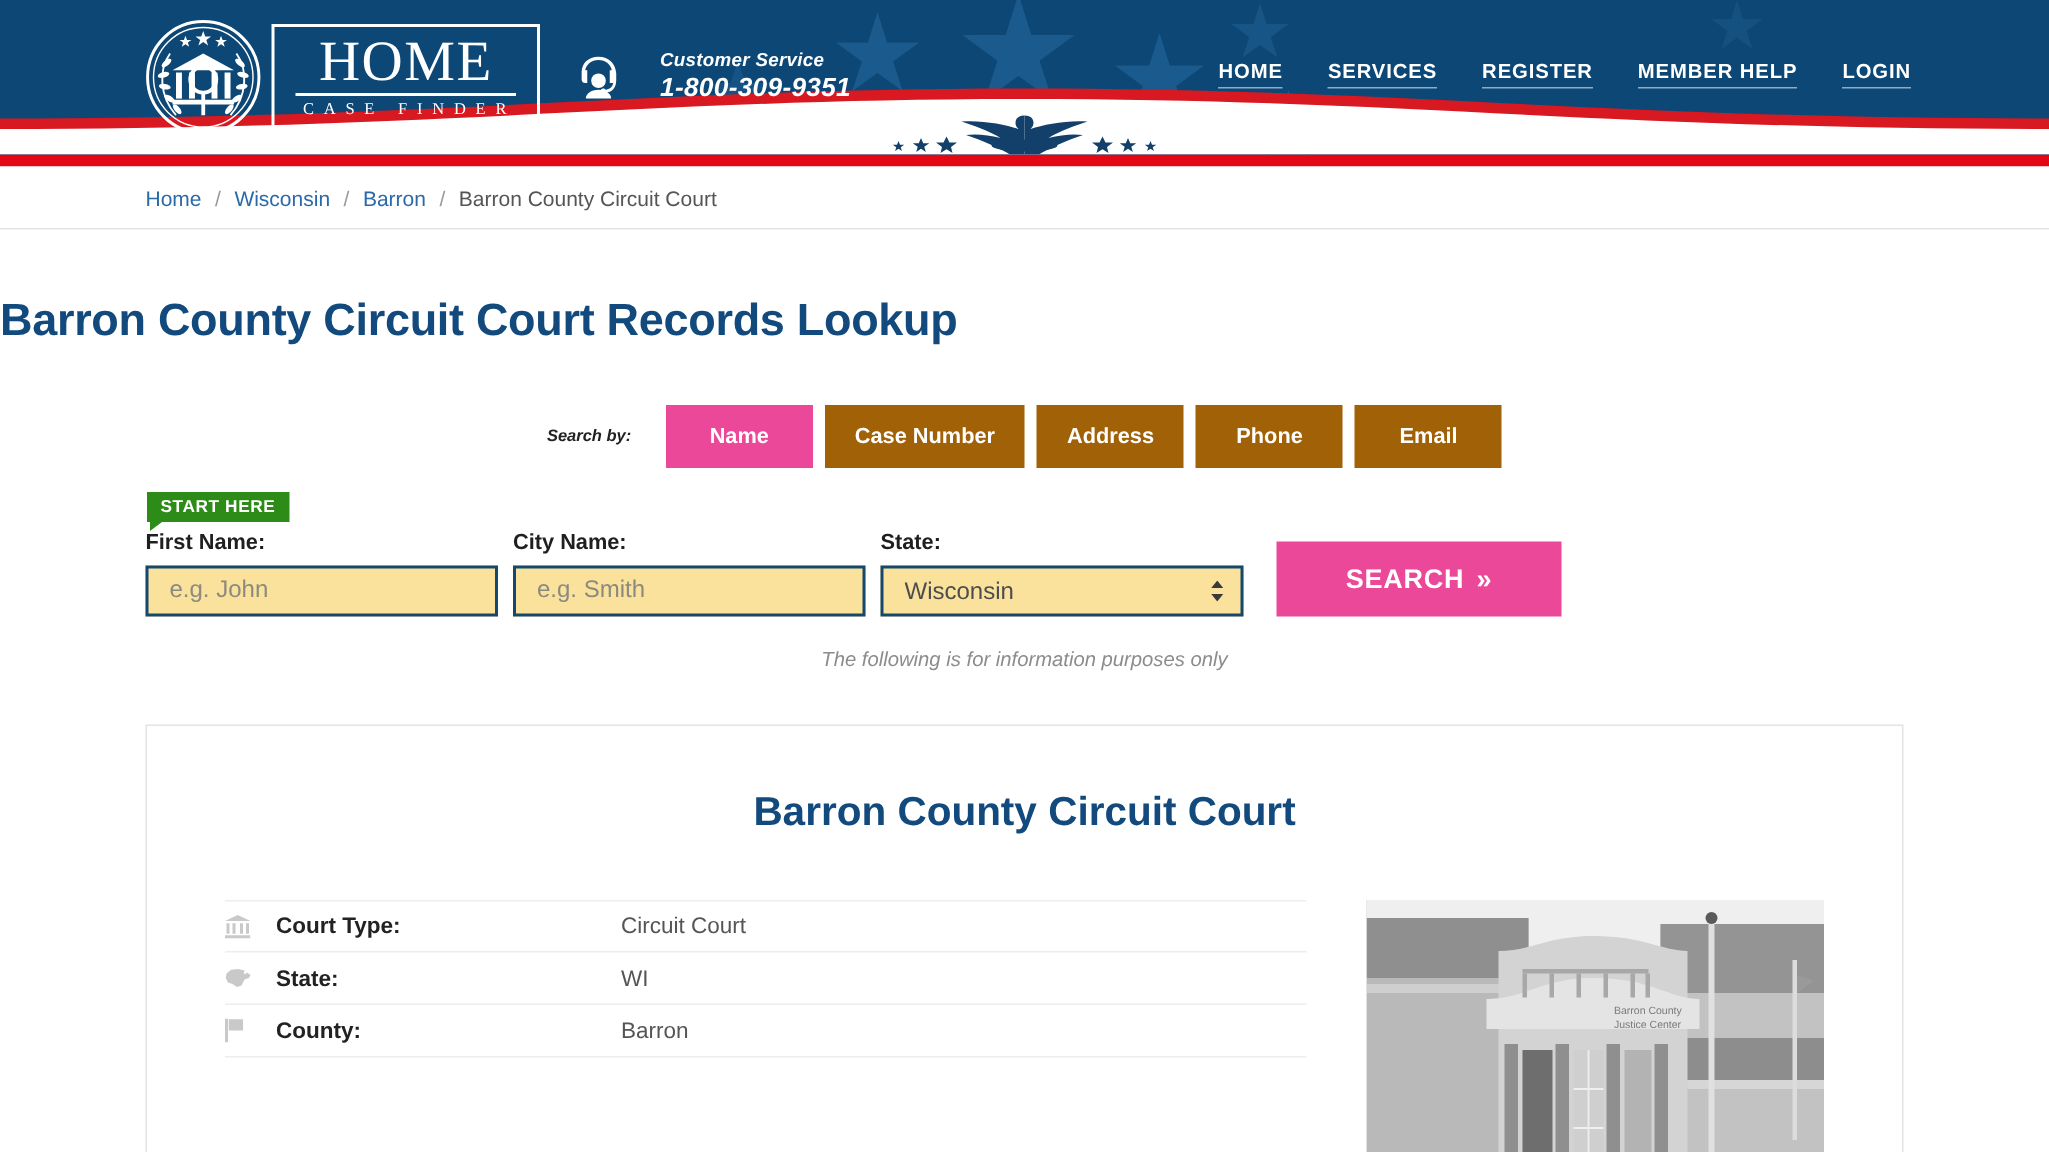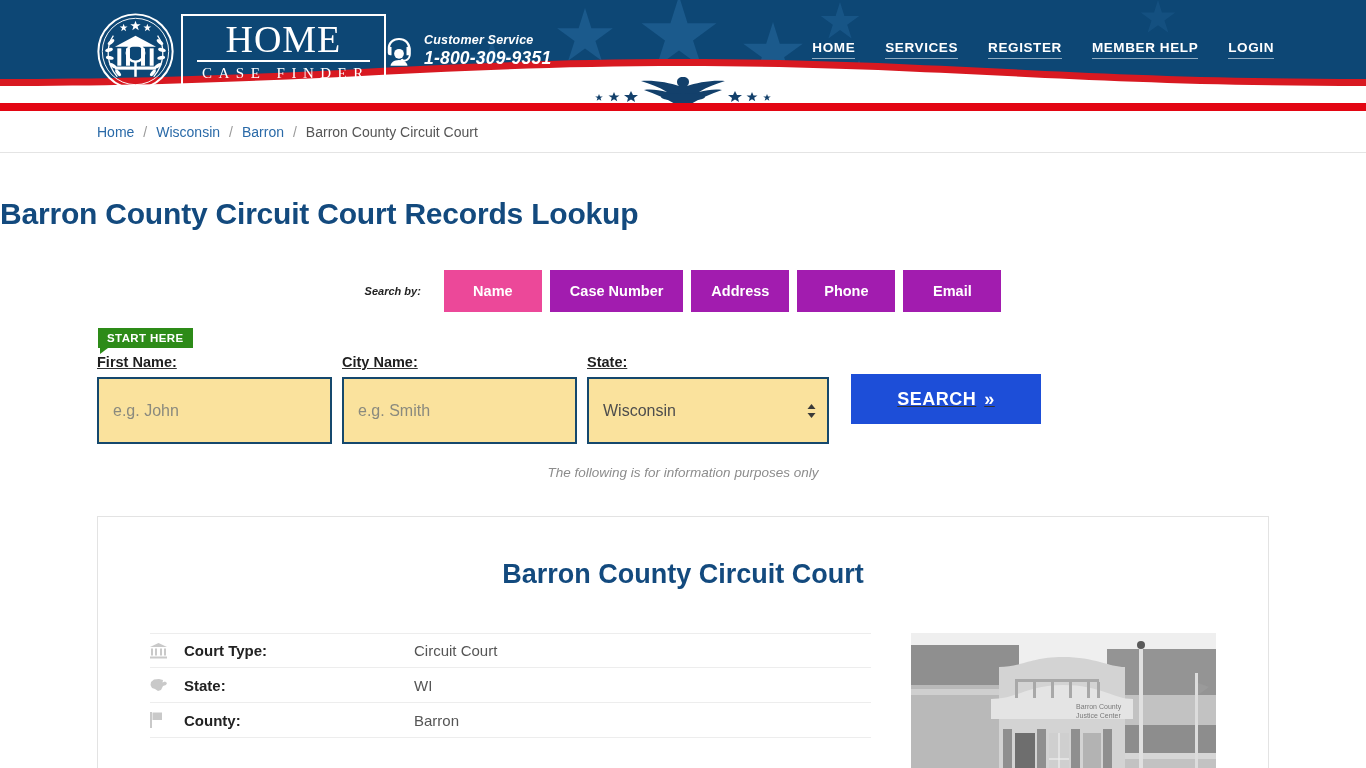--- a/index.html
+++ b/index.html
@@ -48,27 +48,27 @@
   }
   .logo-court {
     font-family: "Liberation Serif", serif;
     font-size: 38px; line-height: 38px; color: #fff;
     letter-spacing: 1px;
     border-bottom: 2px solid #fff;
     padding-bottom: 2px;
   }
   .logo-sub {
     font-family: "Liberation Serif", serif;
-    font-size: 15px; color: #fff; letter-spacing: 6.5px;
+    font-size: 11px; color: #fff; letter-spacing: 6.5px;
     padding-top: 3px; padding-left: 5px;
   }
 
   .cs-wrap { position: absolute; left: 384px; top: 33px; display: flex; align-items: center; }
   .cs-icon { width: 30px; height: 32px; flex: 0 0 30px; }
-  .cs-txt { margin-left: 10px; color: #fff; font-style: italic; }
+  .cs-txt { margin-left: 26px; color: #fff; font-style: italic; }
   .cs-label { font-size: 12.5px; font-weight: bold; letter-spacing: .2px; }
   .cs-phone { font-size: 17.5px; font-weight: bold; margin-top: 1px; letter-spacing: .2px; }
 
   .nav { position: absolute; right: 92px; top: 40px; display: flex; gap: 30px; }
   .nav a {
     color: #fff; text-decoration: none; font-weight: bold;
     font-size: 13.5px; letter-spacing: .6px;
     border-bottom: 1px solid rgba(255,255,255,.55);
     padding-bottom: 3px;
   }
@@ -99,65 +99,65 @@
     margin-top: 39px;
     display: flex; align-items: center; justify-content: center; gap: 8px;
   }
   .searchby-label {
     font-style: italic; font-weight: bold; font-size: 11px; color: #222;
     margin-right: 15px;
   }
   .tab {
     height: 42px; min-width: 98px; padding: 0 20px;
     display: flex; align-items: center; justify-content: center;
-    background: #a21caf; color: #fff; font-weight: bold; font-size: 14.5px;
+    background: #a16207; color: #fff; font-weight: bold; font-size: 14.5px;
     border: none; cursor: pointer;
   }
   .tab.active { background: #ec4899; }
 
-  .form-area { position: relative; width: 1172px; margin: 0 auto; margin-top: 17px; text-decoration: underline; }
+  .form-area { position: relative; width: 1172px; margin: 0 auto; margin-top: 17px; }
 
   .start-badge {
     position: absolute; left: 1px; top: -1px;
     background: #2d8b18; color: #fff;
     font-weight: bold; font-size: 11.5px; letter-spacing: .4px;
     padding: 4px 9px 4px 9px;
   }
   .start-badge::after {
     content: ""; position: absolute; left: 2px; bottom: -6px;
     border-left: 8px solid #2d8b18;
     border-bottom: 6px solid transparent;
   }
 
-  .fields { display: flex; align-items: center; padding-top: 25px; }
+  .fields { display: flex; align-items: flex-end; padding-top: 25px; }
   .fld { margin-right: 10px; }
   .fld-label { font-size: 14.5px; font-weight: bold; color: #1f1f1f; margin-bottom: 7px; display:block;}
   .fld input, .fld select {
-    height: 67px; border: 2px solid #15486d; background: #fae29d;
+    height: 34px; border: 2px solid #15486d; background: #fae29d;
     font-size: 16px; color: #4d4d4d; padding: 0 14px;
     font-family: "Liberation Sans", sans-serif; outline: none;
   }
   .fld input::placeholder { color: #8a8a7e; }
   .fld.white input { background: #ffffff; }
   .fld.white input::placeholder { color: #9b9b9b; }
   .w-first input { width: 235px; }
   .w-last  input { width: 235px; }
   .w-city  input { width: 235px; }
   .sel-wrap { position: relative; width: 242px; }
   .sel-wrap select {
     width: 242px; -webkit-appearance: none; appearance: none;
   }
   .sel-arrows {
     position: absolute; right: 13px; top: 50%; transform: translateY(-50%);
     pointer-events: none; color: #3a3a3a; line-height: 8px; font-size: 11px;
     display: flex; flex-direction: column; gap: 2px;
   }
   .search-btn {
     height: 50px; width: 190px; margin-left: 12px;
-    background: #1d4ed8; color: #fff; border: none; cursor: pointer;
+    background: #ec4899; color: #fff; border: none; cursor: pointer;
     font-size: 18px; font-weight: bold; letter-spacing: .5px;
     display: flex; align-items: center; justify-content: center; gap: 8px;
   }
   .note {
     text-align: center; font-style: italic; color: #8c8c8c;
     font-size: 13.5px; margin-top: 21px;
   }
 
   
   .card {

